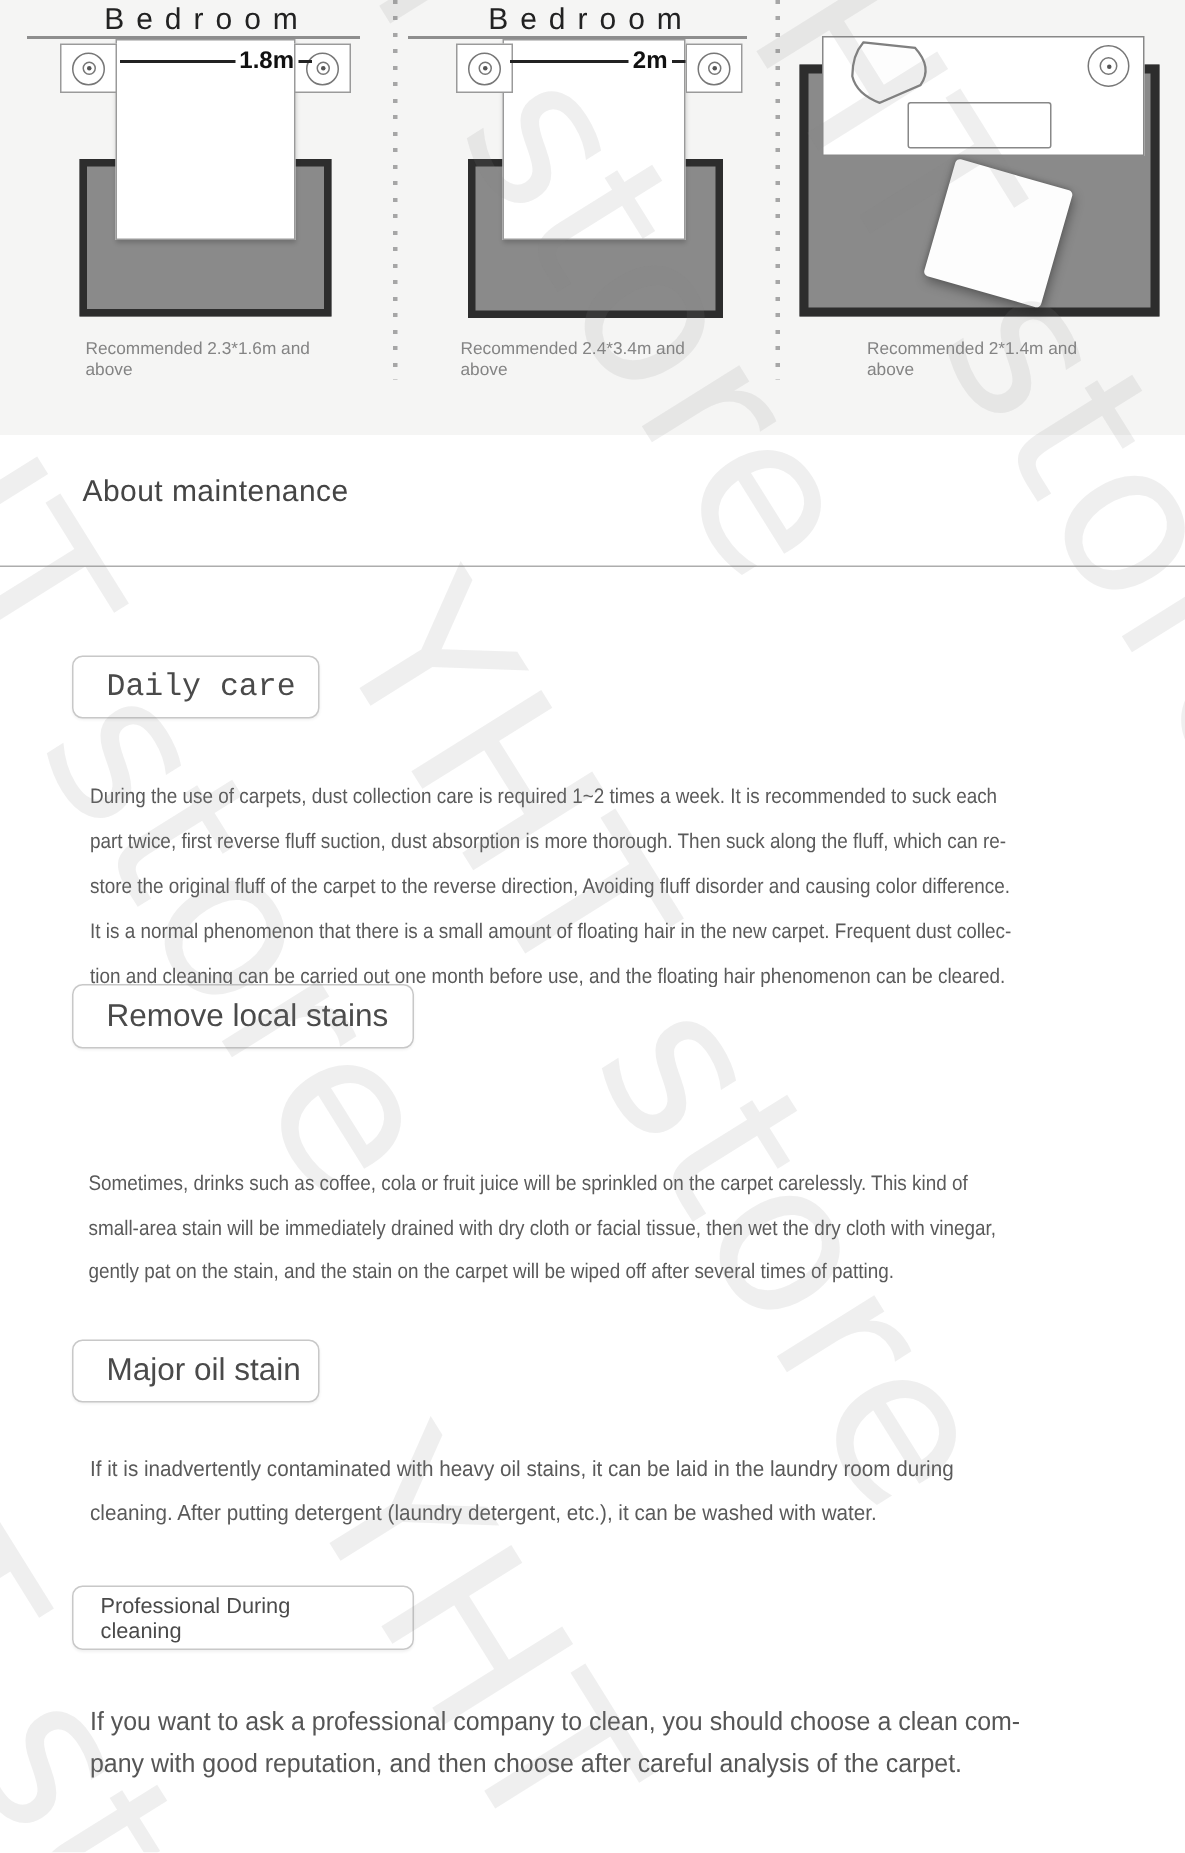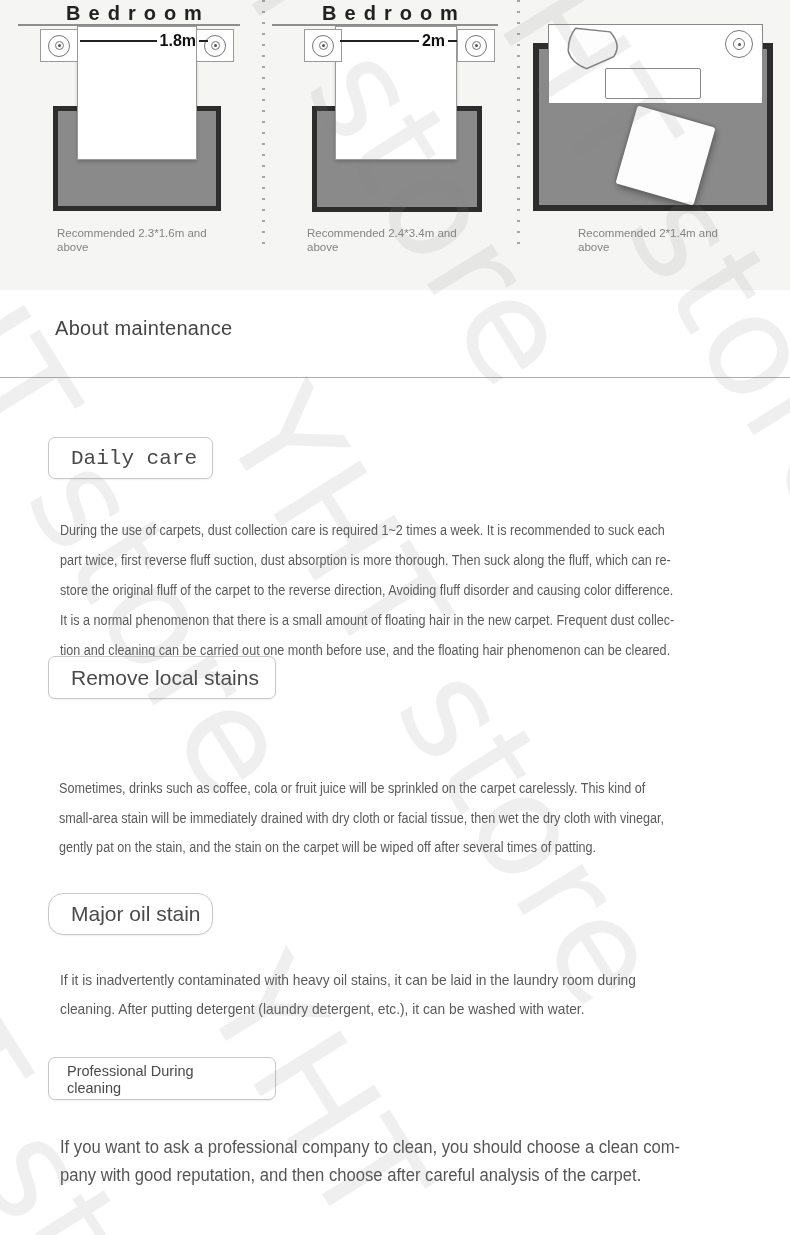--- a/index.html
+++ b/index.html
@@ -8,21 +8,21 @@
 
   
   .top{position:absolute;left:0;top:0;width:790px;height:290px;background:#f5f5f4;}
   .panel{position:absolute;top:0;height:290px;}
   #panel1{left:10px;width:248px;}
   #panel2{left:266px;width:248px;}
   #panel3{left:521px;width:269px;}
 
   .ptitle{position:absolute;top:2px;left:0;width:100%;text-align:center;
           font-size:20px;color:#222;font-weight:500;}
-  .sp{letter-spacing:8px;text-indent:8px;font-weight:bold;}
+  .sp{letter-spacing:8px;text-indent:8px;}
 
   .wall{position:absolute;top:24px;height:2px;background:#8e8e8e;}
   .w1{left:8px;width:222px;}
   .w2{left:6px;width:226px;}
 
   .carpet{position:absolute;background:#8a8a8a;border:5px solid #2d2d2d;box-sizing:border-box;}
   .c1{left:43px;top:106px;width:168px;height:105px;}
   .c2{left:46px;top:106px;width:170px;height:106px;}
   .c3{left:12px;top:43px;width:240px;height:168px;border-width:6px;}
 
@@ -72,21 +72,21 @@
 
   
   .heading{position:absolute;left:55px;top:317px;font-size:20px;color:#454545;letter-spacing:0.3px;}
   .divider{position:absolute;left:0;top:377px;width:790px;height:1px;background:#adadad;}
 
   .btn{position:absolute;left:48px;background:#fff;border:1px solid #c8c8c8;border-radius:7px;
        box-sizing:border-box;display:flex;align-items:center;padding-left:22px;
        font-size:21px;color:#4a4a4a;box-shadow:0 1px 2px rgba(0,0,0,0.06);}
   .btn1{top:437px;width:165px;height:42px;font-family:Liberation Mono, monospace;}
   .btn2{top:656px;width:228px;height:43px;text-align:right;}
-  .btn3{top:893px;width:165px;height:42px;border-radius:15px;}
+  .btn3{top:893px;width:165px;height:42px;}
   .btn4{top:1057px;width:228px;height:43px;font-size:14.5px;line-height:17px;
         padding-left:18px;display:block;padding-top:5px;color:#4a4a4a;}
 
   .para{position:absolute;color:#5a5a5a;white-space:nowrap;transform-origin:0 0;}
   .p1{left:60px;top:515px;font-size:14px;line-height:30px;transform:scaleX(0.9);}
   .p2{left:59px;top:774px;font-size:14px;line-height:29.5px;transform:scaleX(0.9);}
   .p3{left:60px;top:966px;font-size:14.5px;line-height:29px;transform:scaleX(0.95);}
   .p4{left:60px;top:1133px;font-size:17.5px;line-height:28px;color:#555;transform:scaleX(0.95);}
 
   

